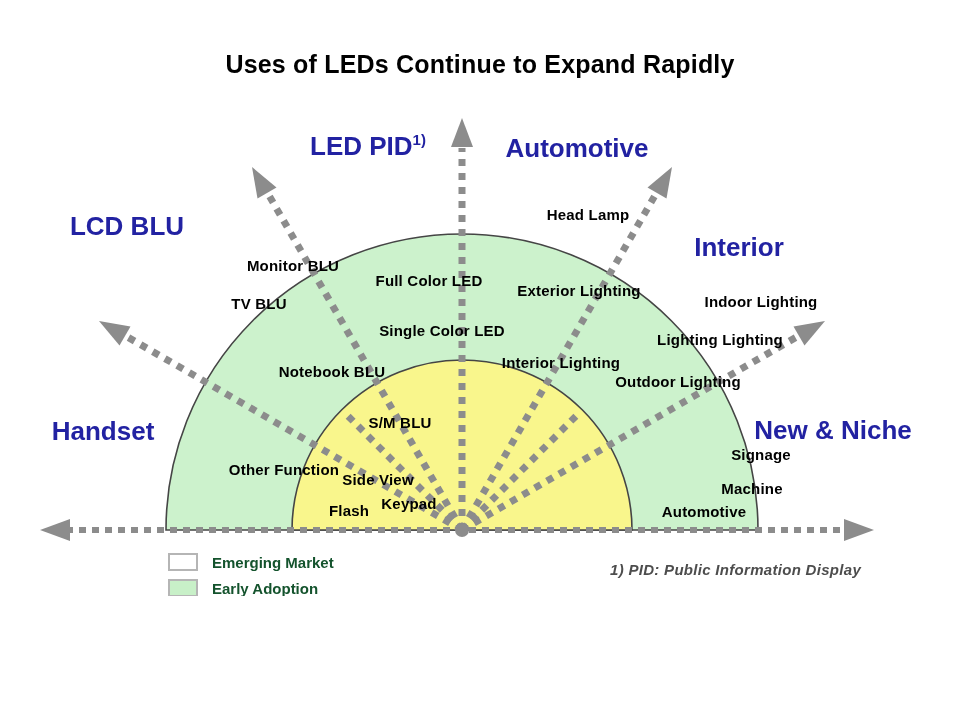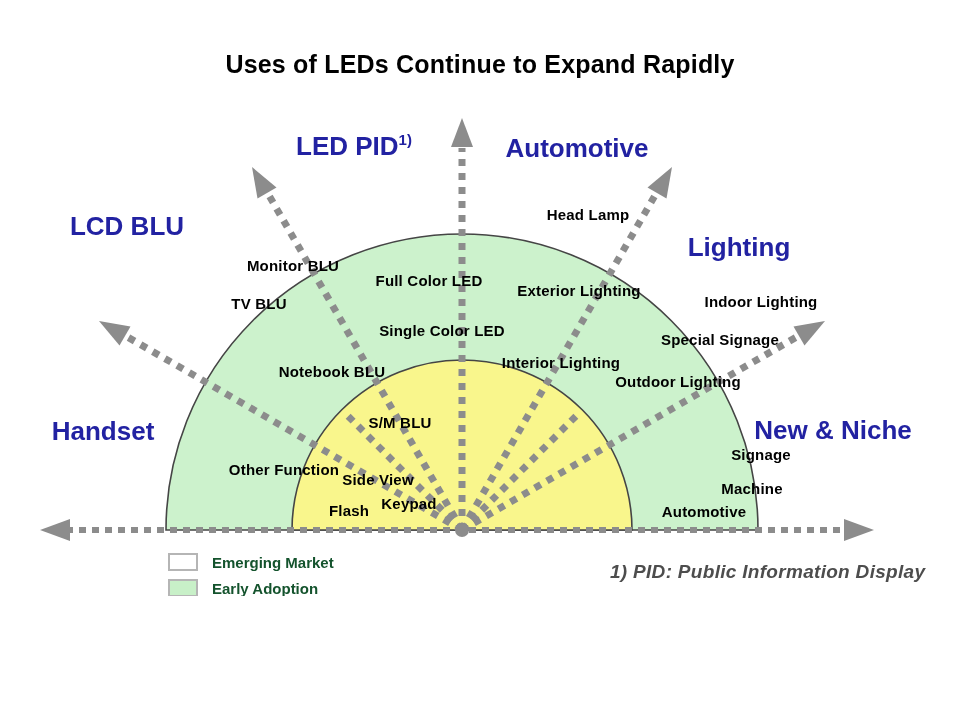--- a/index.html
+++ b/index.html
@@ -23,21 +23,21 @@
   }
   .legend{position:absolute;left:168px;top:549px;}
   .legend-row{display:flex;align-items:center;height:26px;}
   .swatch{
     display:inline-block;width:30px;height:18px;border:2px solid #b5b5b5;
     box-sizing:border-box;margin-right:14px;background:#fff;
   }
   .legend-label{font-size:15px;font-weight:bold;color:#14532d;white-space:nowrap;}
   .footnote{
     position:absolute;left:610px;top:561px;
-    font-size:19px;font-style:italic;font-weight:bold;color:#4d4d4d;
+    font-size:15px;font-style:italic;font-weight:bold;color:#4d4d4d;
     letter-spacing:0.3px;white-space:nowrap;
   }
 </style>
 </head>
 <body>
 
 <div class="slide">
 
   <div class="title">Uses of LEDs Continue to Expand Rapidly</div>
 
@@ -65,36 +65,36 @@
       <polygon points="252,167 257.5,198.5 276.5,187.5"></polygon>
       <polygon points="672,167 666.5,198.5 647.5,187.5"></polygon>
       <polygon points="99,321 119.5,345.5 130.5,326.5"></polygon>
       <polygon points="825,321 804.5,345.5 793.5,326.5"></polygon>
       <polygon points="40,530 70,519 70,541"></polygon>
       <polygon points="874,530 844,519 844,541"></polygon>
     </g>
   </svg>
 
   <div class="cat" style="left:127px;top:226px;">LCD BLU</div>
-  <div class="cat" style="left:354px;top:146px;">
+  <div class="cat" style="left:368px;top:146px;">
     <span>LED PID</span><sup>1)</sup>
   </div>
   <div class="cat" style="left:577px;top:148px;">Automotive</div>
-  <div class="cat" style="left:739px;top:247px;">Lighting</div>
+  <div class="cat" style="left:739px;top:247px;">Interior</div>
   <div class="cat" style="left:103px;top:431px;">Handset</div>
   <div class="cat" style="left:833px;top:430px;">New &amp; Niche</div>
 
   <div class="item" style="left:540px;top:214px;">Head Lamp</div>
   <div class="item" style="left:245px;top:265px;">Monitor BLU</div>
   <div class="item" style="left:211px;top:303px;">TV BLU</div>
   <div class="item" style="left:381px;top:280px;">Full Color LED</div>
   <div class="item" style="left:531px;top:290px;">Exterior Lighting</div>
   <div class="item" style="left:394px;top:330px;text-align:right;">Single Color LED</div>
   <div class="item" style="left:713px;top:301px;">Indoor Lighting</div>
-  <div class="item" style="left:672px;top:339px;">Special Signage</div>
+  <div class="item" style="left:672px;top:339px;">Lighting Lighting</div>
   <div class="item" style="left:284px;top:371px;">Notebook BLU</div>
   <div class="item" style="left:513px;top:362px;">Interior Lighting</div>
   <div class="item" style="left:630px;top:381px;">Outdoor Lighting</div>
   <div class="item" style="left:352px;top:422px;">S/M BLU</div>
   <div class="item" style="left:713px;top:454px;">Signage</div>
   <div class="item" style="left:236px;top:469px;">Other Function</div>
   <div class="item" style="left:330px;top:479px;">Side View</div>
   <div class="item" style="left:704px;top:488px;">Machine</div>
   <div class="item" style="left:361px;top:503px;">Keypad</div>
   <div class="item" style="left:301px;top:510px;">Flash</div>

